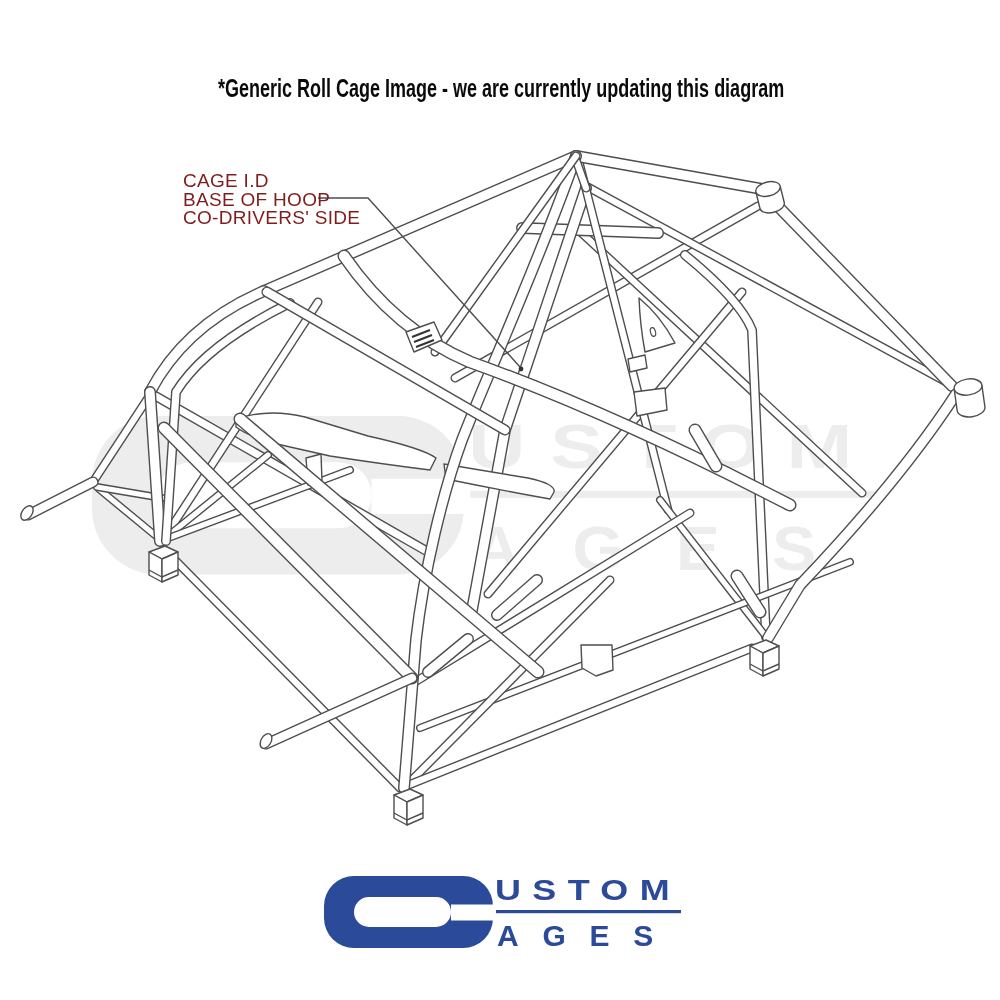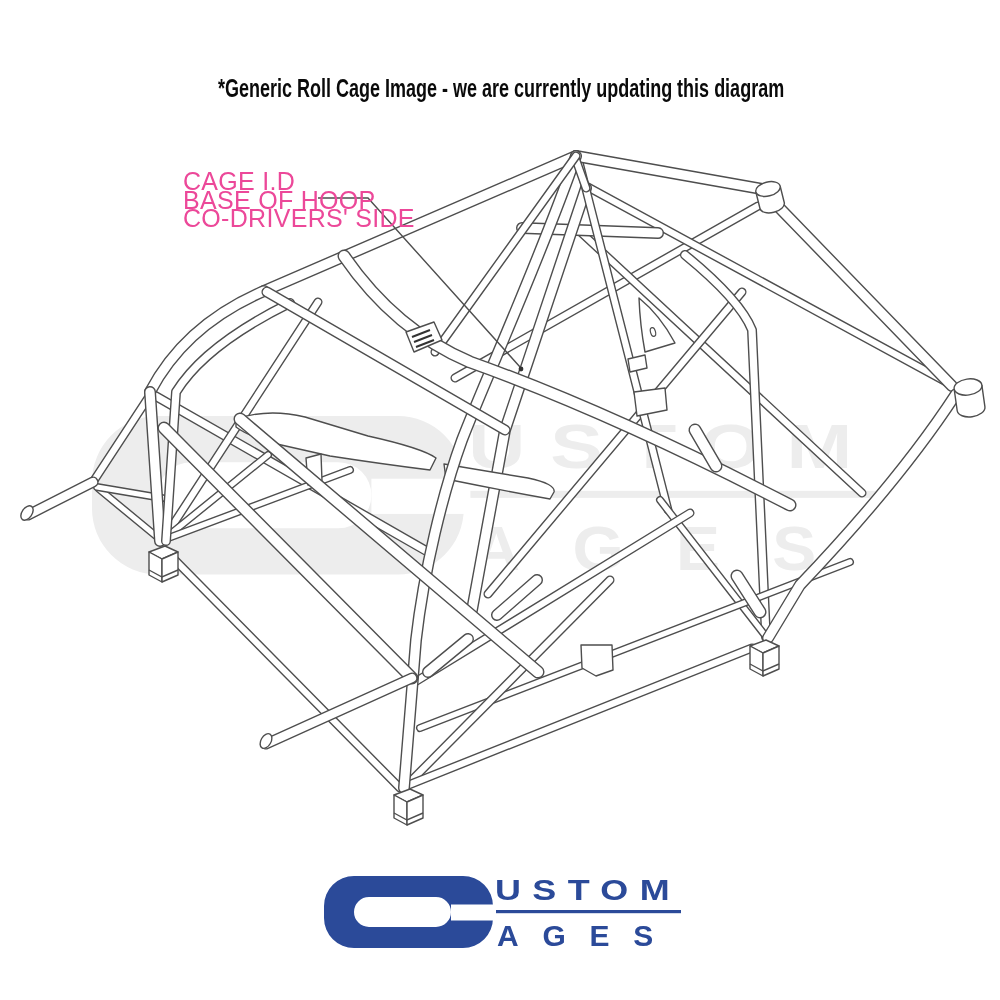--- a/index.html
+++ b/index.html
@@ -1,17 +1,17 @@
 <!DOCTYPE html>
 <html><head><meta charset="utf-8"><style>
 html,body{margin:0;padding:0;background:#fff;width:1000px;height:1000px;overflow:hidden}
 #stage{position:relative;width:1000px;height:1000px;font-family:"Liberation Sans",sans-serif}
 #title{position:absolute;left:218px;top:74px;font-weight:bold;font-size:25px;color:#0a0a0a;
   transform:scaleX(0.72);transform-origin:0 0;white-space:nowrap;letter-spacing:0px}
-#label{position:absolute;left:183px;top:172px;font-size:25px;color:#ec4899;line-height:18.5px;
+#label{position:absolute;left:183px;top:172px;font-size:19px;color:#7f1d1d;line-height:18.5px;
   letter-spacing:0.3px;white-space:nowrap}
 svg{position:absolute;left:0;top:0}
 </style></head>
 <body>
 <div id="stage">
 <svg width="1000" height="1000" viewBox="0 0 1000 1000">
 <rect width="1000" height="1000" fill="#ffffff"></rect>
 <g transform="translate(92,416) scale(2.2)">
         <path fill-rule="evenodd" fill="#ededed" d="
       M30,0 L139,0 A30,30 0 0 1 169,30 L169,42 A30,30 0 0 1 139,72 L30,72

